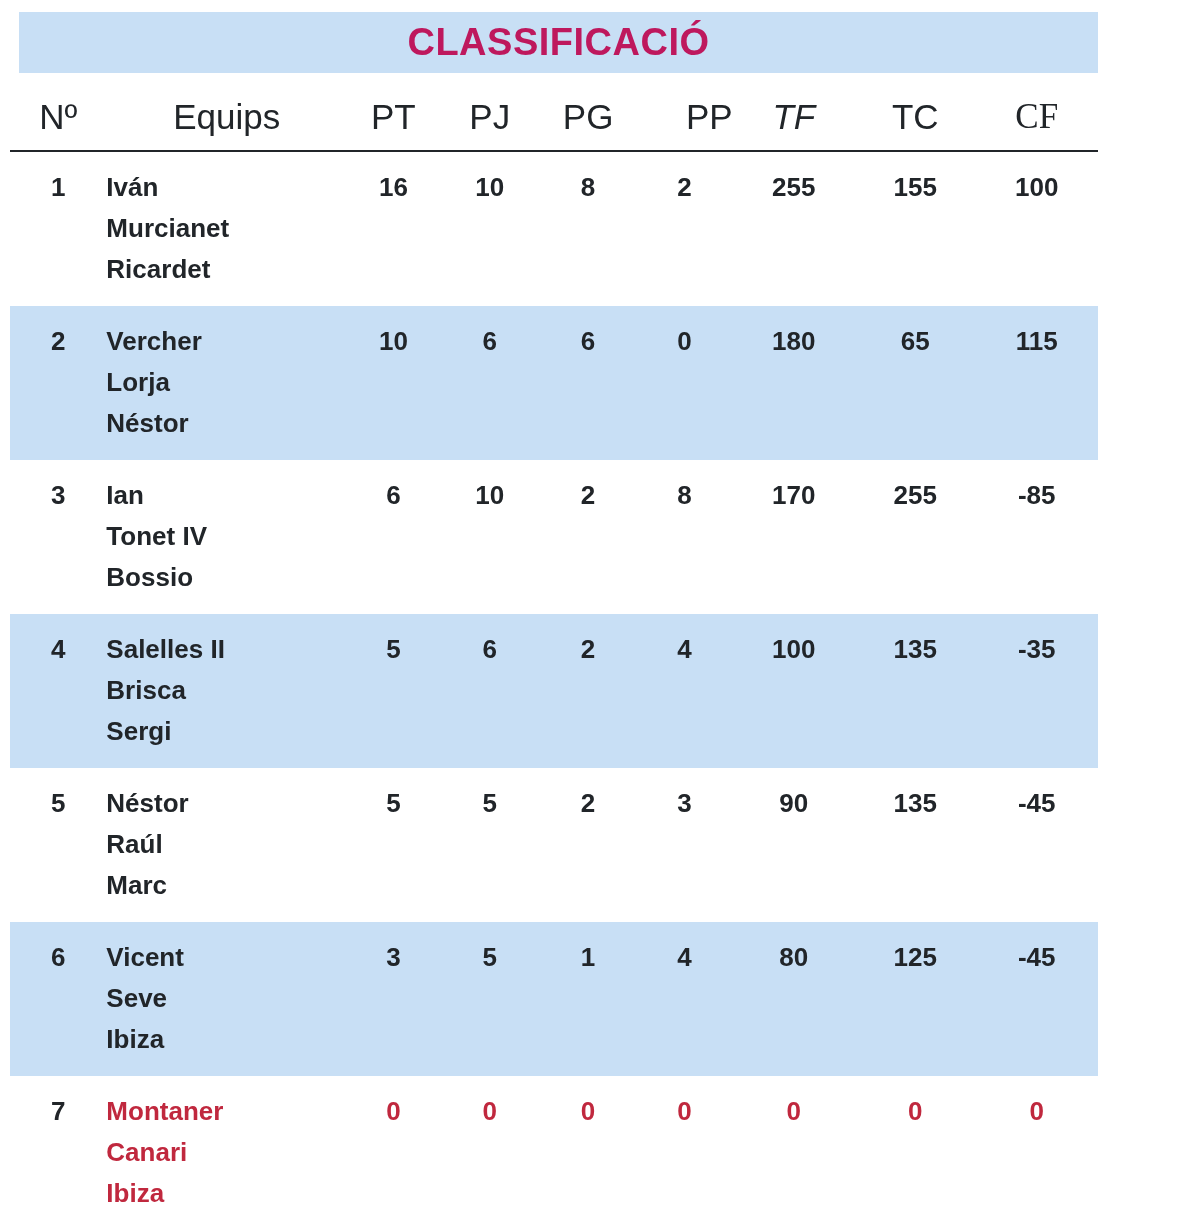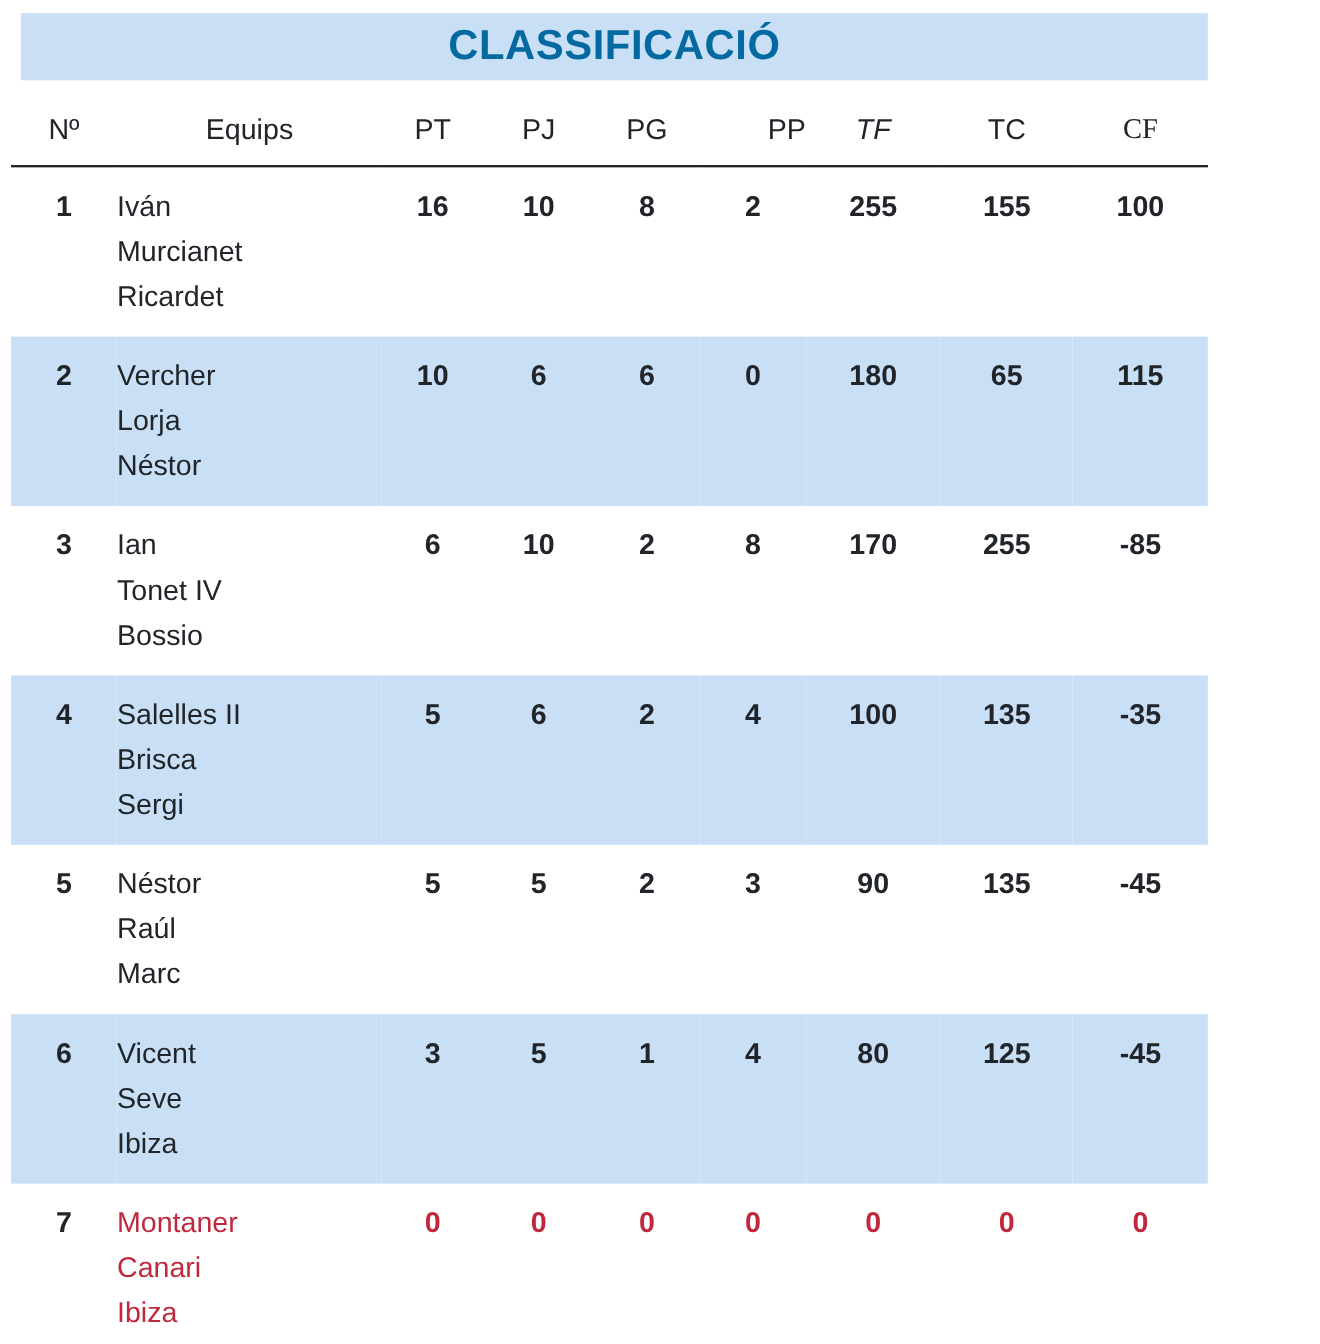--- a/index.html
+++ b/index.html
@@ -1,26 +1,26 @@
 <!DOCTYPE html>
 <html><head>
 <meta charset="utf-8">
 <style>
   html, body { margin:0; padding:0; background:#fff; }
   body { width:1200px; height:1222px; position:relative; overflow:hidden;
          font-family:"Liberation Sans", "DejaVu Sans", sans-serif; color:#212529; }
   .title-bar { position:absolute; left:19px; top:12px; width:1079px; height:61px;
                background:#c8dff5; display:flex; align-items:center; justify-content:center; }
-  .title-bar h1 { margin:0; font-size:38px; font-weight:bold; color:#0369a1; letter-spacing:0.5px; }
+  .title-bar h1 { margin:0; font-size:38px; font-weight:bold; color:#be185d; letter-spacing:0.5px; }
   table { position:absolute; left:10px; top:84px; width:1088px; border-collapse:collapse; }
-  thead th { font-weight:normal; font-size:26px; height:66px; padding:0; text-align:center; color:#212529;
+  thead th { font-weight:normal; font-size:35px; height:66px; padding:0; text-align:center; color:#212529;
              border-bottom:2px solid #212529; }
   tbody td { vertical-align:top; font-size:26px; padding-top:20px; height:133px; text-align:center; font-weight:bold; }
   tbody tr.shaded td { background:#c8dff5; }
-  td.team { text-align:left; font-weight:normal; padding-left:0; line-height:41px; padding-top:15px; }
+  td.team { text-align:left; font-weight:bold; padding-left:0; line-height:41px; padding-top:15px; }
   tr.zero td.val, tr.zero td.team { color:#c0283e; }
   .c-n { width:96px; } .c-team { width:240px; } .c-pt { width:92px; } .c-pj { width:100px;text-align:center; }
   .c-pg { width:96px; } .c-pp { width:96px;text-align:right; } .c-tf { width:122px;font-style:italic; } .c-tc { width:120px; } .c-cf { width:122px;font-family:Liberation Serif, serif; }
   .name { display:block; }
 </style>
 </head>
 <body>
 
 <div class="title-bar">
   <h1>CLASSIFICACIÓ</h1>

